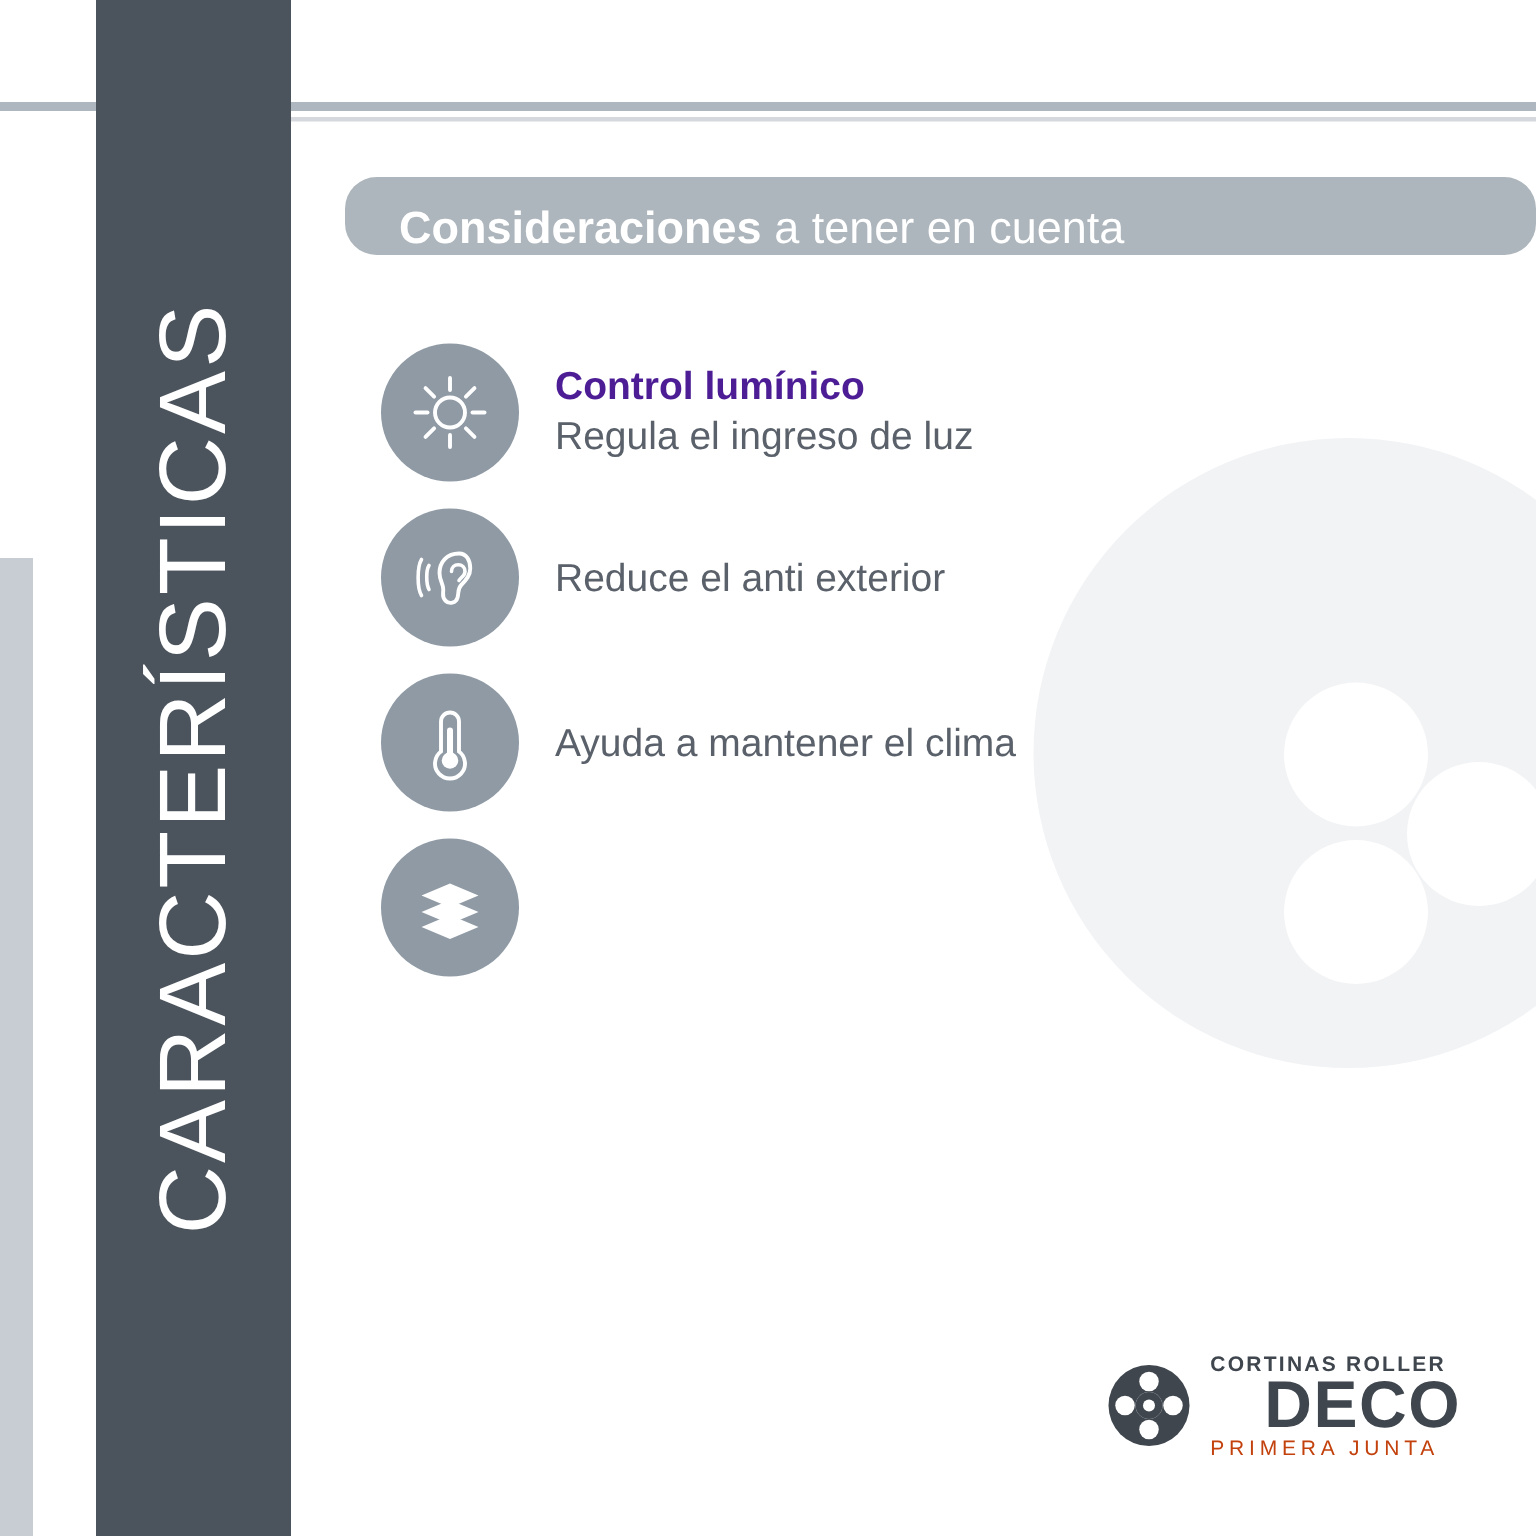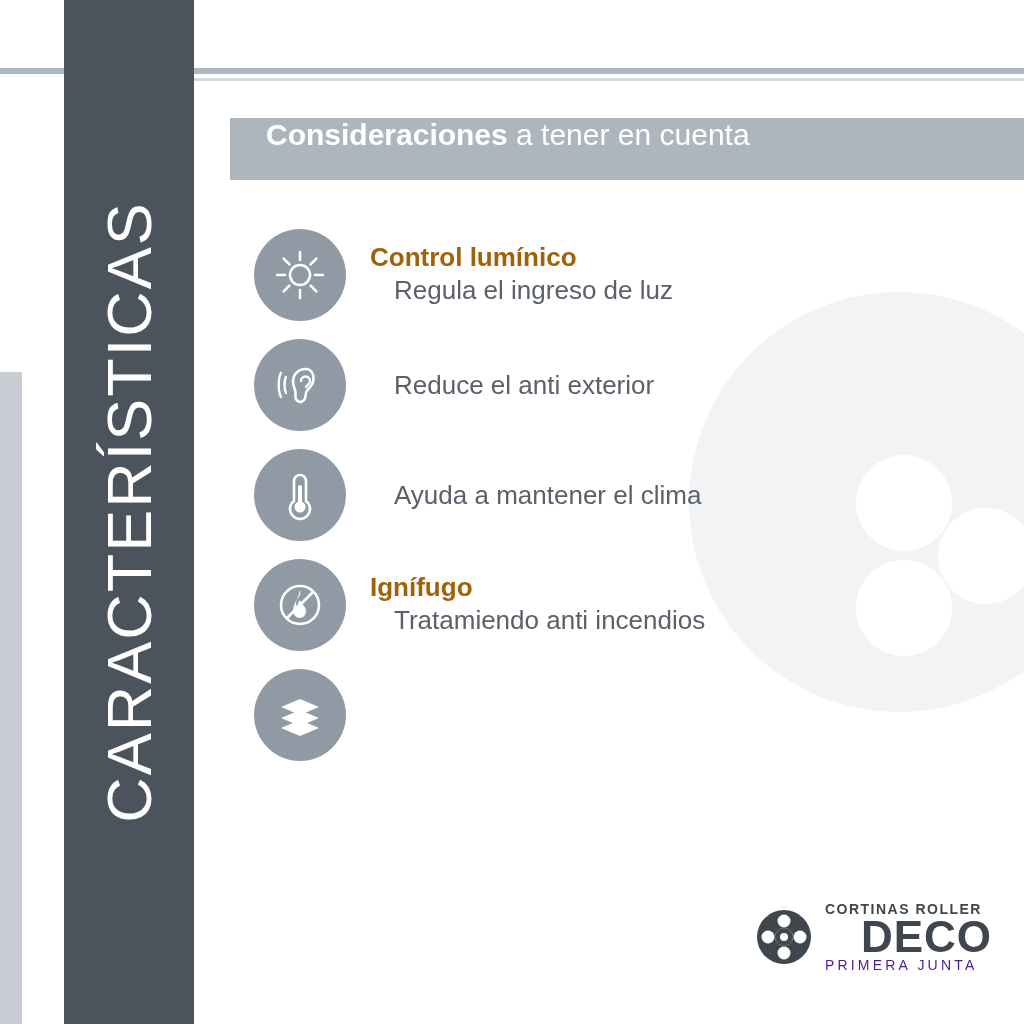--- a/index.html
+++ b/index.html
@@ -115,24 +115,25 @@
     font-weight: 400;
     font-family: "Liberation Sans", sans-serif;
   }
 
   
   .header-banner {
     position: absolute;
     left: 230px;
     top: 118px;
     width: 794px;
-    height: 62px;
+    height: 52px;
     background: #aeb6bd;
     display: flex;
-    align-items: flex-start;
+    align-items: flex-end;
+    border-radius: 21px;
   }
   .header-banner .htext {
     margin-left: 36px;
     font-size: 30px;
     color: #ffffff;
     white-space: nowrap;
   }
   .header-banner .htext b {
     font-weight: 700;
   }
@@ -164,36 +165,35 @@
     display: flex;
     align-items: center;
     justify-content: center;
   }
   .feature-text {
     margin-left: 24px;
   }
   .feature-title {
     font-size: 26px;
     font-weight: 700;
-    color: #a16207;
+    color: #4c1d95;
     line-height: 1.15;
   }
   .feature-sub {
     font-size: 26px;
     font-weight: 400;
     color: #5a616a;
     line-height: 1.2;
     margin-top: 2px;
-    margin-left: 24px;
   }
 
   
   .brand {
     position: absolute;
-    right: 32px;
+    right: 50px;
     bottom: 52px;
     display: flex;
     align-items: center;
   }
   .brand-mark {
     width: 58px;
     height: 58px;
     margin-right: 12px;
   }
   .brand-text {
@@ -209,21 +209,21 @@
     font-size: 44px;
     font-weight: 700;
     letter-spacing: 1px;
     color: #3f464e;
     line-height: 0.95;
     margin-left: 36px;
   }
   .brand-bot {
     font-size: 14px;
     letter-spacing: 3.2px;
-    color: #4c1d95;
+    color: #c2410c;
   }
 </style>
 </head>
 <body>
 
 <div class="poster">
 
   <div class="bg-logo-mark"></div>
   <div class="bg-logo-inner1"></div>
   <div class="bg-logo-inner2"></div>
@@ -290,33 +290,20 @@
           <circle cx="28" cy="40" r="5.5" fill="#ffffff"></circle>
           <rect x="26" y="18" width="4" height="20" rx="2" fill="#ffffff"></rect>
         </svg>
       </div>
       <div class="feature-text">
         <div class="feature-sub">Ayuda a mantener el clima</div>
       </div>
     </div>
 
 
-    <div class="feature">
-      <div class="icon-circle">
-        <svg width="58" height="58" viewBox="0 0 58 58" aria-hidden="true">
-          <circle cx="29" cy="29" r="19" fill="none" stroke="#ffffff" stroke-width="2.6"></circle>
-          <path d="M29 14c2 6-4 8-4 13 0 2 1 3.5 2.5 4.5C26 29 27 26 29 24c0 0 1 3 3.5 5.5 1.7 1.7 2.5 3.5 2.5 5.5 0 4-3 7-6 7s-7-2.7-7-7.5C22 28 27 24 29 14z" fill="#ffffff"></path>
-          <line x1="15" y1="43" x2="43" y2="15" stroke="#ffffff" stroke-width="2.6"></line>
-        </svg>
-      </div>
-      <div class="feature-text">
-        <div class="feature-title">Ignífugo</div>
-        <div class="feature-sub">Tratamiendo anti incendios</div>
-      </div>
-    </div>
 
     <div class="feature">
       <div class="icon-circle">
         <svg width="58" height="58" viewBox="0 0 58 58" aria-hidden="true">
           <polygon points="29,13 48,21 29,29 10,21" fill="#ffffff"></polygon>
           <polygon points="29,24 48,32 29,40 10,32" fill="#ffffff"></polygon>
           <polygon points="29,34 48,42 29,50 10,42" fill="#ffffff"></polygon>
         </svg>
       </div>
     </div>

